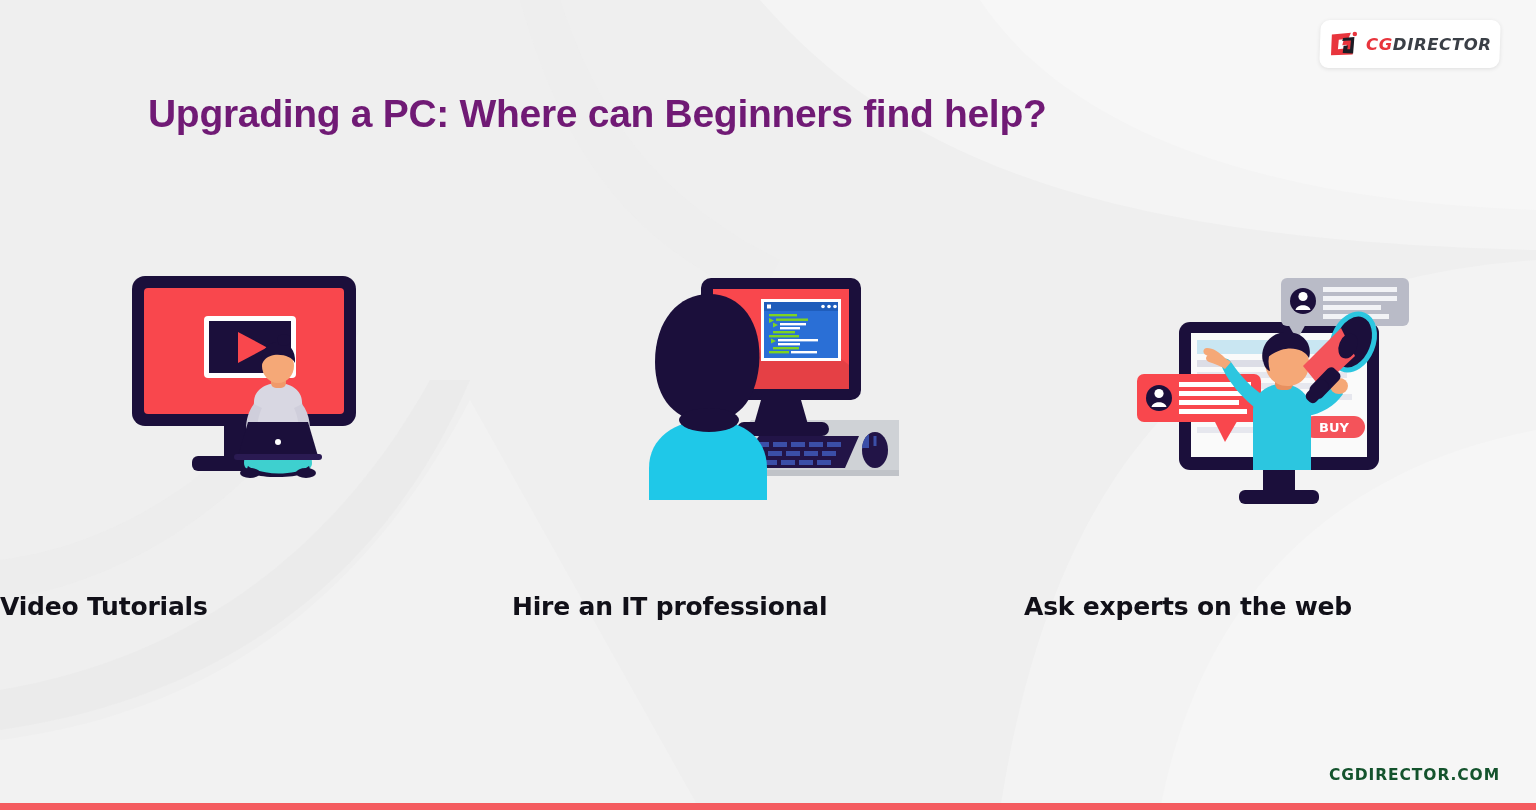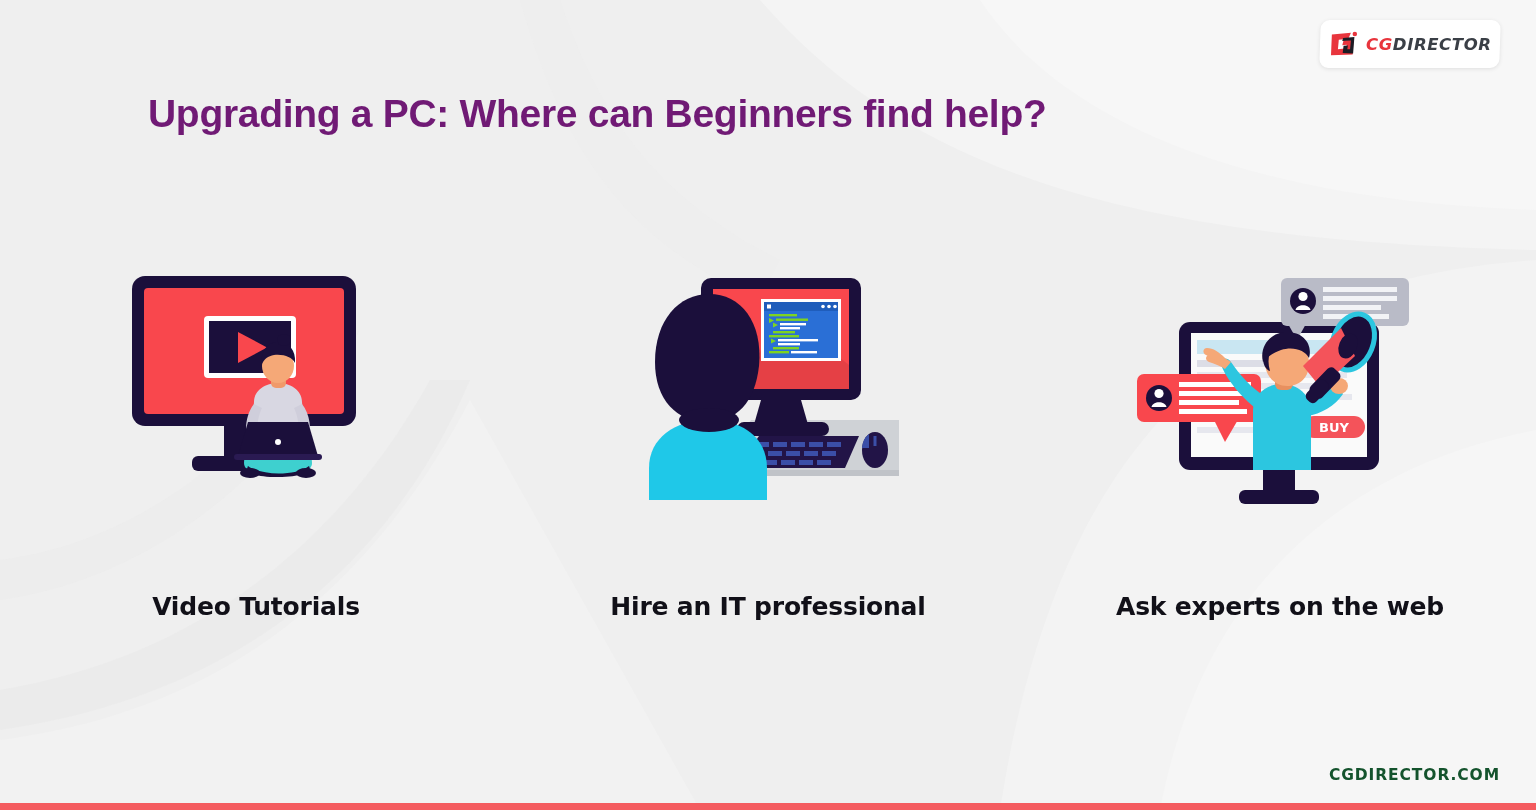--- a/index.html
+++ b/index.html
@@ -50,21 +50,21 @@
 
   
   .columns {
     position: absolute; left: 0; top: 270px; width: 1536px; height: 400px;
     display: flex;
   }
   .column { flex: 1; position: relative; }
   .art { position: absolute; left: 50%; top: 0; transform: translateX(-50%); }
   .col-label {
     position: absolute; left: 0; right: 0; top: 322px;
-    text-align: center;
+    text-align: left;
     font-size: 25px; font-weight: 700; color: #111018;
     letter-spacing: -0.2px;
     font-family: "DejaVu Sans", sans-serif;
   }
 
   
   .footer-url {
     position: absolute; right: 36px; bottom: 26px;
     font-size: 15.5px; font-weight: 700; color: #14532d;
     letter-spacing: 0.9px;

